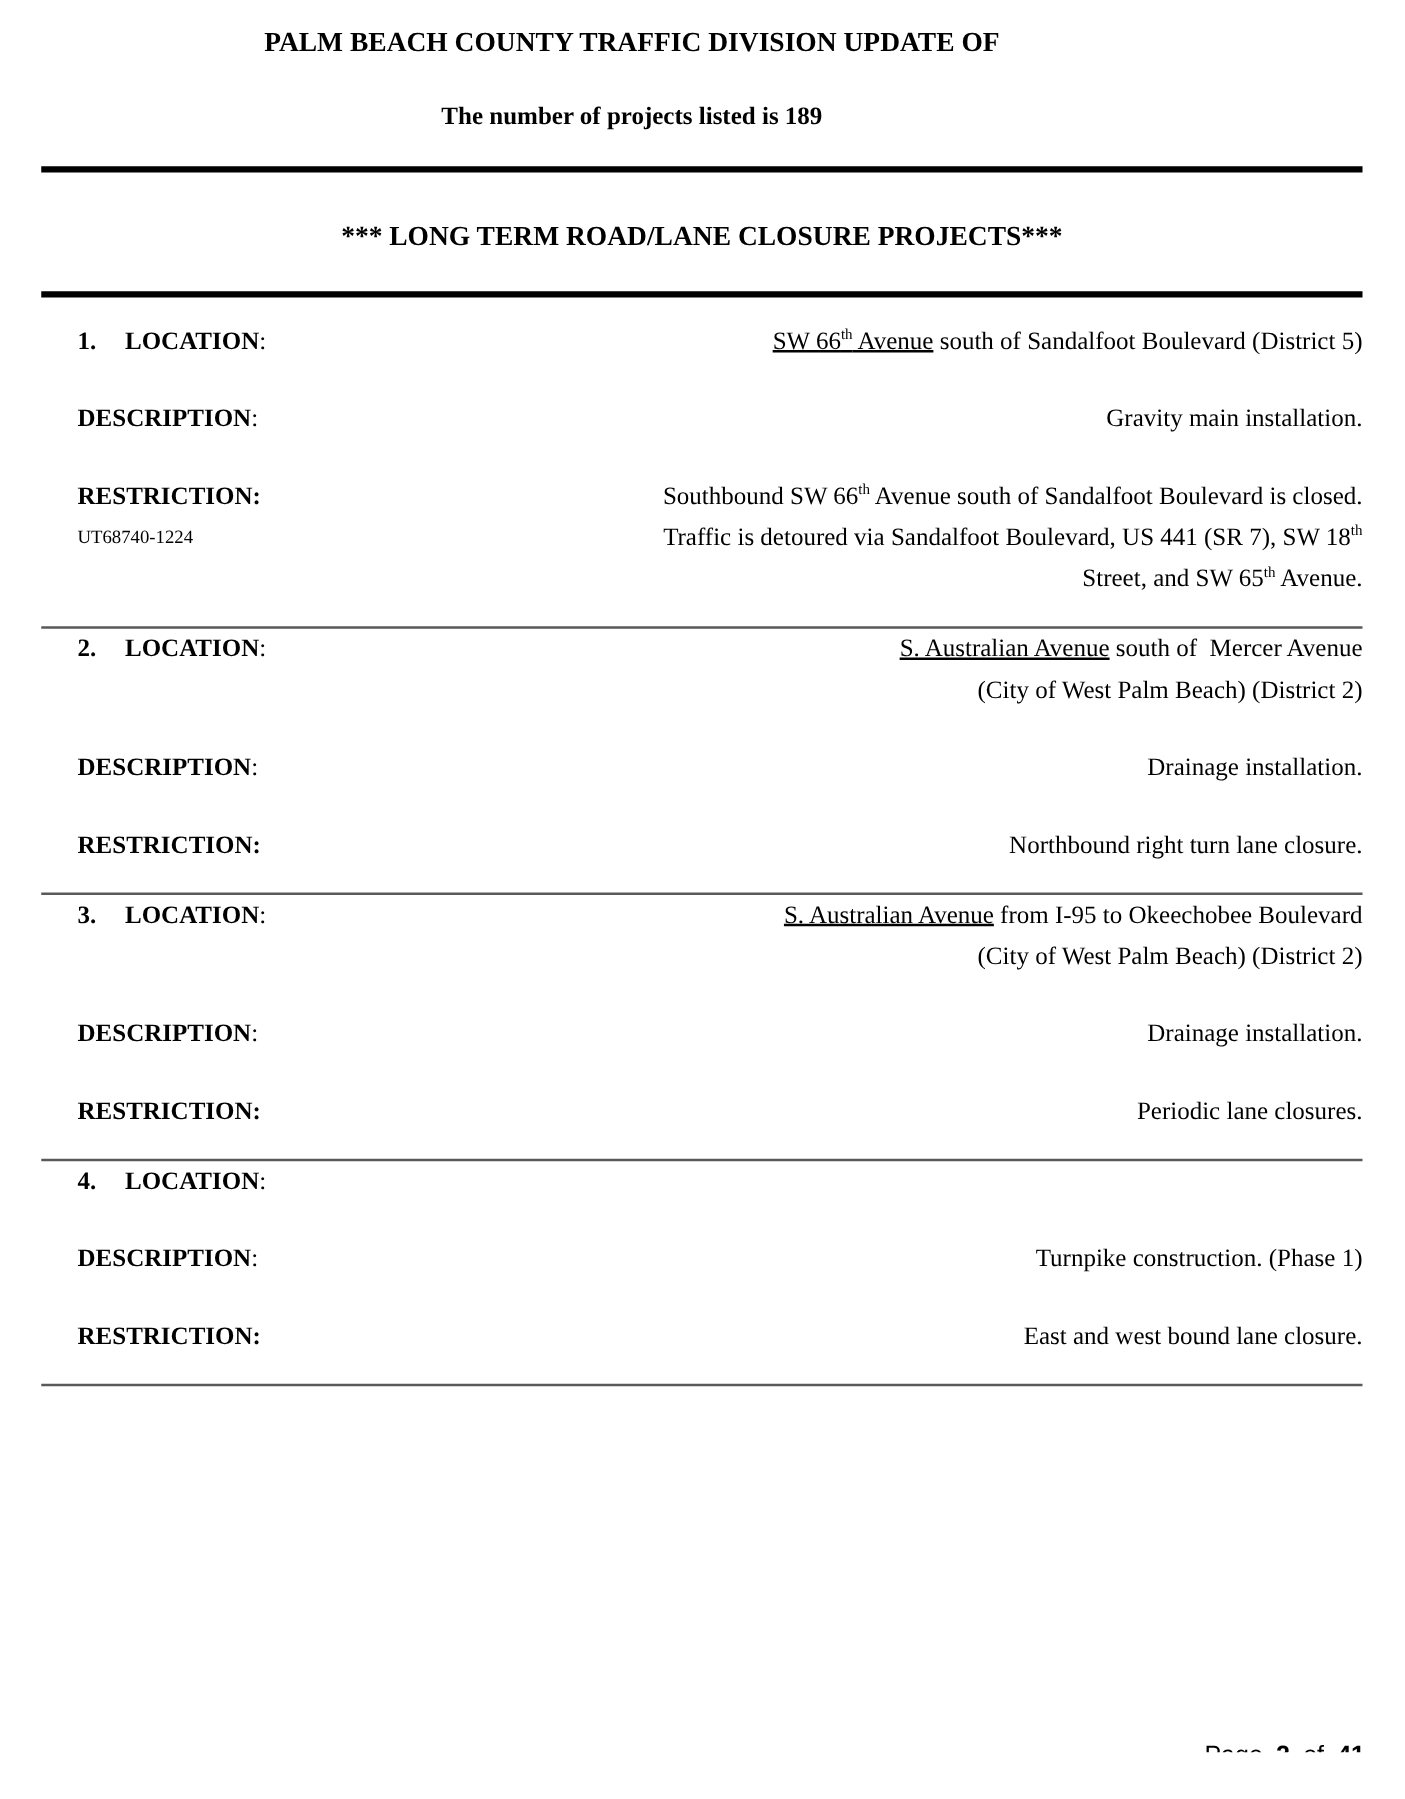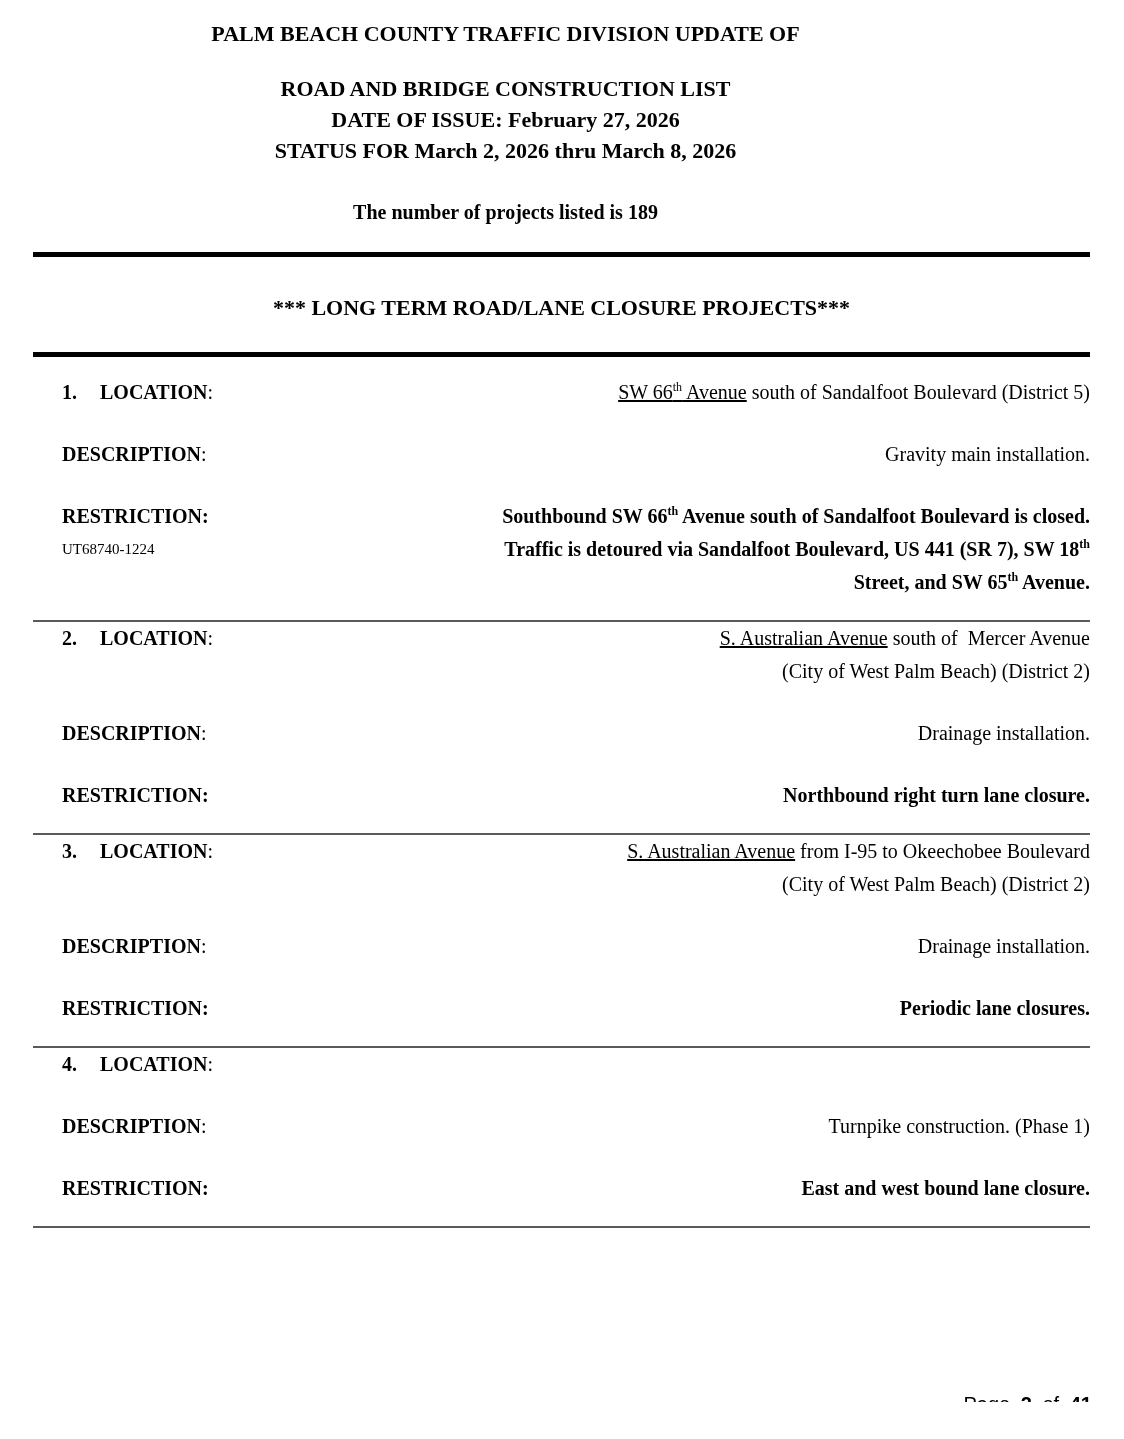--- a/index.html
+++ b/index.html
@@ -26,46 +26,41 @@
   .entries > .entry:first-child{margin-top:19px;}
   .field-row{display:flex;margin-bottom:29px;}
   .field-row:last-child{margin-bottom:0;}
   .field-label{flex:0 0 302px;width:302px;box-sizing:border-box;padding-left:29px;font-size:20px;line-height:33px;}
   .num{display:inline-block;width:38px;font-weight:bold;}
   .label-text{font-weight:bold;}
   .colon{font-weight:normal;}
   .colon.bold{font-weight:bold;}
   .note{font-size:15px;line-height:33px;font-weight:normal;}
   .field-value{flex:1;font-size:20px;line-height:33px;}
-  .field-value.bold{font-weight:bold;}
+  .field-value.bold{font-weight:normal;}
   .line{white-space:nowrap;text-align:right;}
   .u{text-decoration:underline;}
   sup.sup{font-size:60%;line-height:0;}
   
   .footer{
     position:absolute;top:1391px;right:32px;
     font-family:"Liberation Sans","DejaVu Sans",sans-serif;
     font-size:20px;line-height:26px;color:#000000;
   }
   .footer span{margin-left:5px;}
   .footer span:first-child{margin-left:16px;}
   .footer .b{font-weight:bold;}
 </style>
 </head>
 <body>
 
 <div class="page">
 
   <div class="header">
     <div class="title">PALM BEACH COUNTY TRAFFIC DIVISION UPDATE OF</div>
-    <div class="subtitles">
-      <div class="subtitle">ROAD AND BRIDGE CONSTRUCTION LIST</div>
-      <div class="subtitle">DATE OF ISSUE: February 27, 2026</div>
-      <div class="subtitle">STATUS FOR March 2, 2026 thru March 8, 2026</div>
-    </div>
   </div>
   <div class="count">The number of projects listed is 189</div>
 
   <div class="thick-rule"></div>
   <div class="section-heading">*** LONG TERM ROAD/LANE CLOSURE PROJECTS***</div>
   <div class="thick-rule second"></div>
 
   <div class="entries">
       <div class="entry">
         <div class="field-row">

